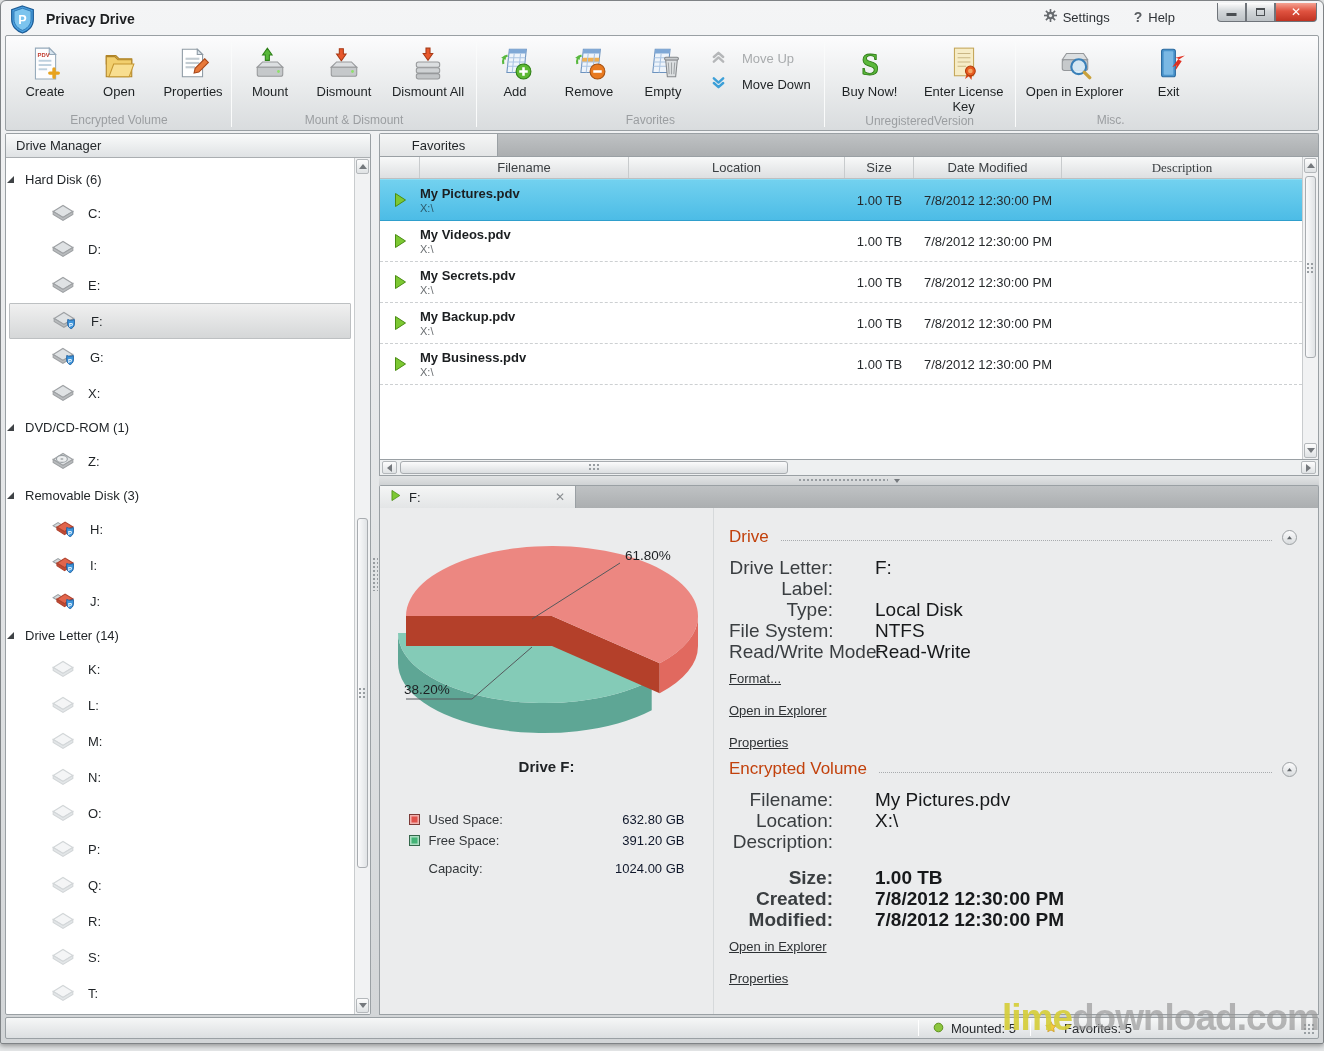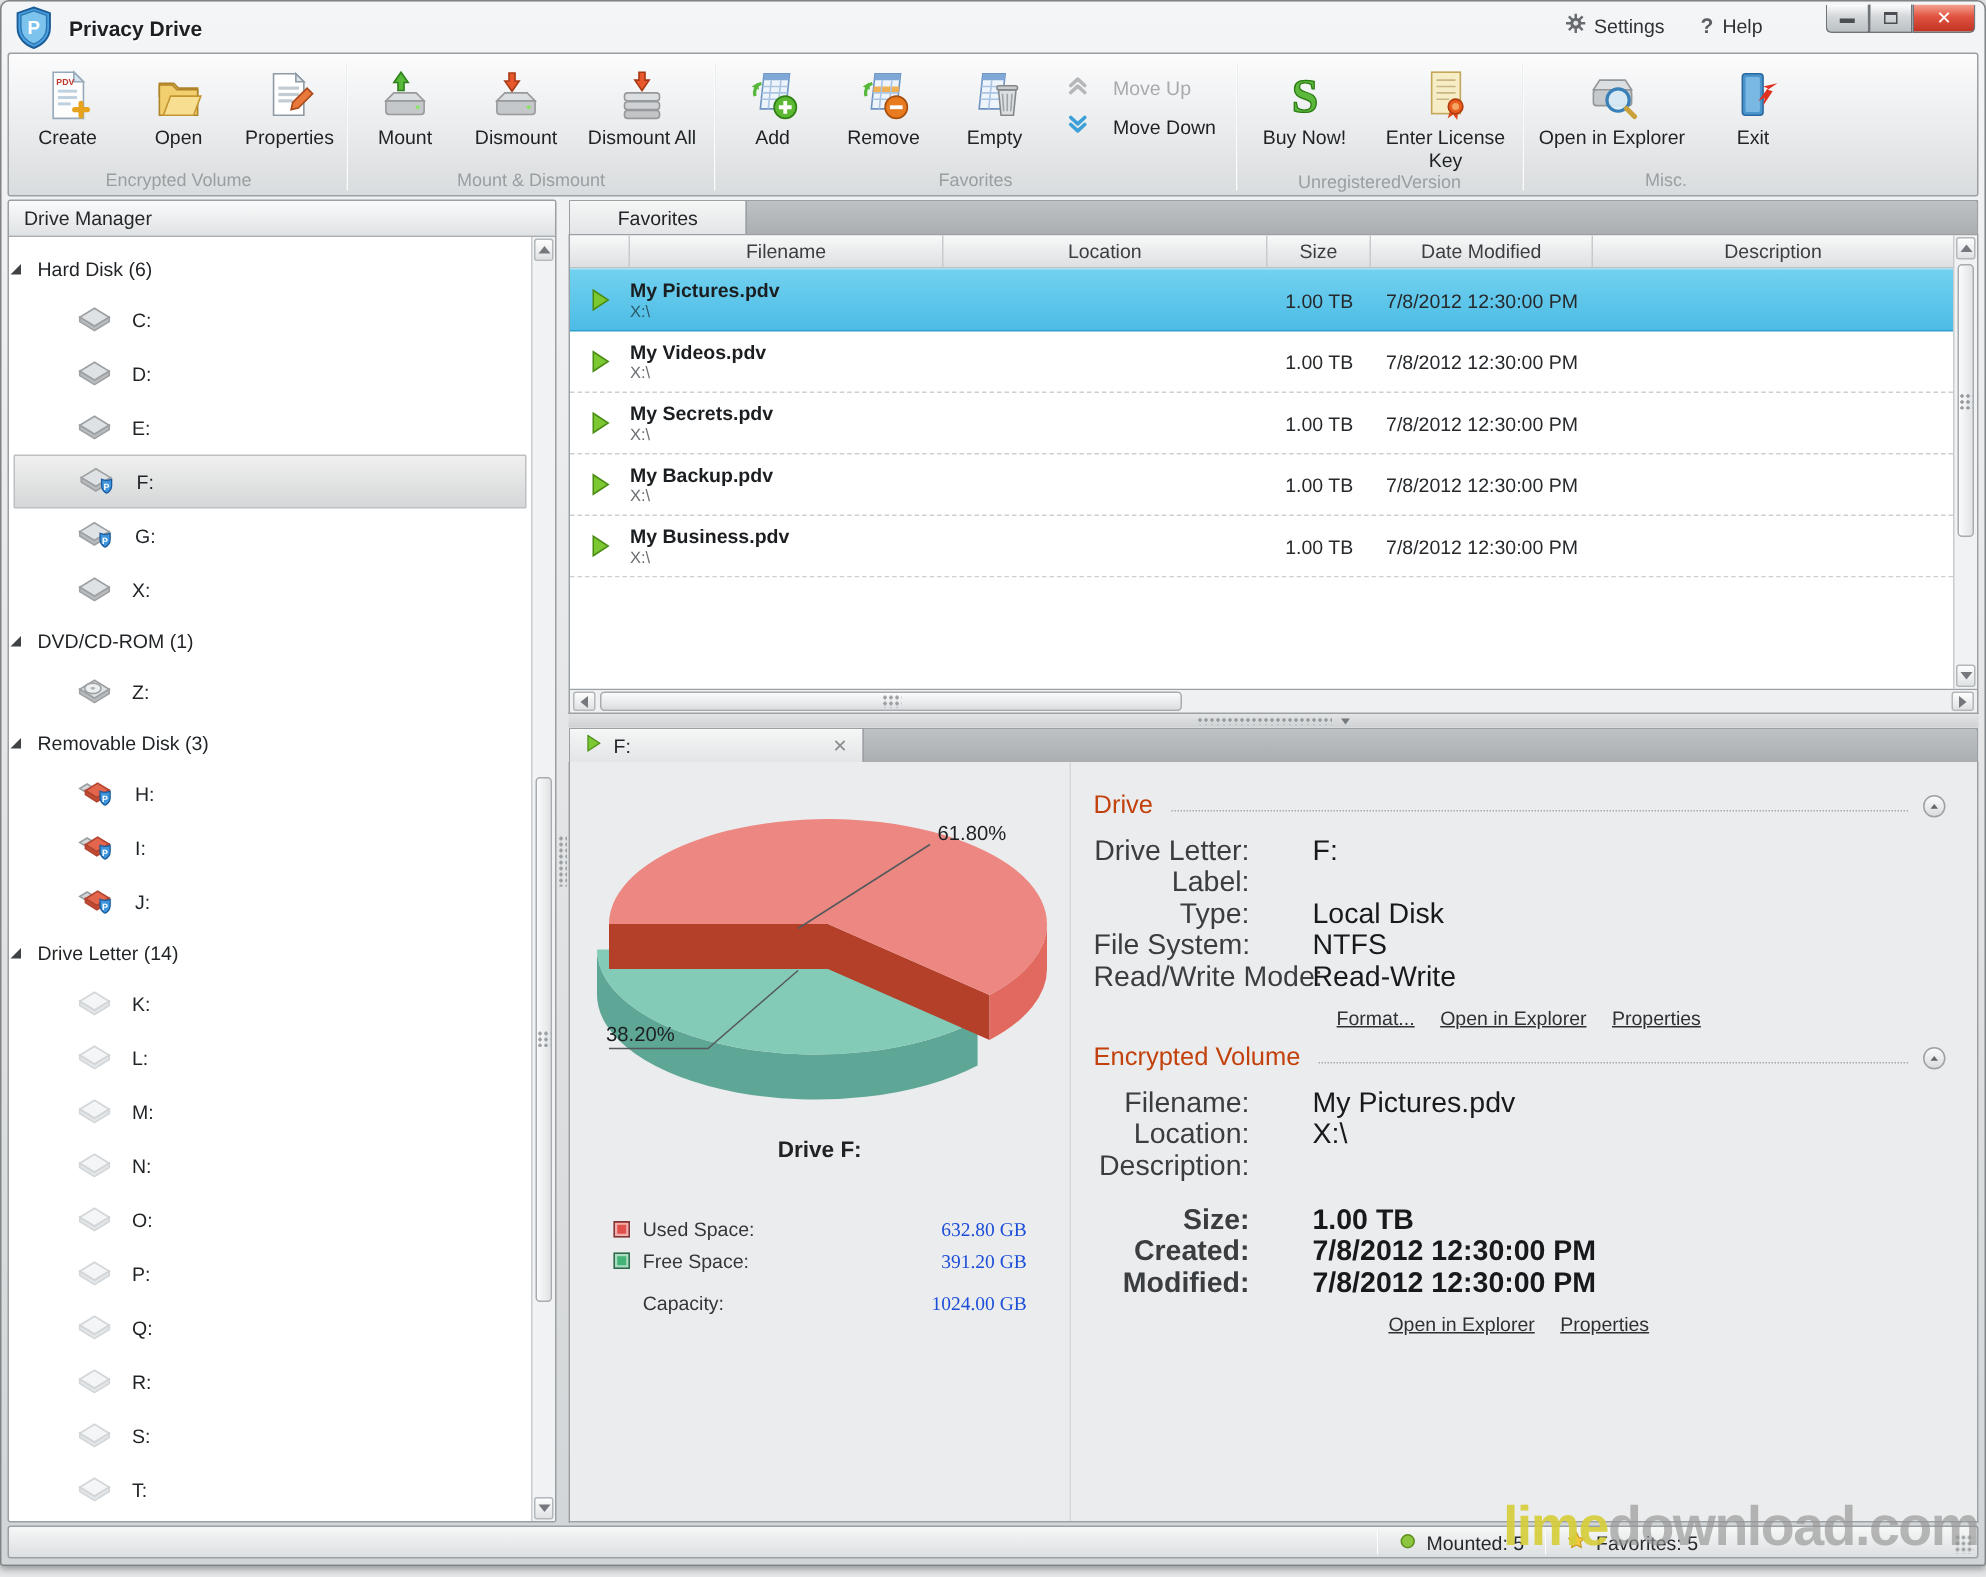--- a/index.html
+++ b/index.html
@@ -79,21 +79,21 @@
   border-right:1px solid #9aa0a4; padding:0 10px; font-size:13px; color:#1f2326; cursor:default; }
 .tab.fav { width:118px; justify-content:center; }
 .tab.vol { width:196px; gap:8px; }
 .tab-close { margin-left:auto; color:#8a8e91; font-size:12px; cursor:default; }
 
 .tablewrap { height:304px; flex:0 0 auto; border:1px solid #9aa0a4; background:#fff; display:flex; min-width:0; }
 .tbl { flex:1; display:flex; flex-direction:column; min-width:0; }
 .thead { height:22px; flex:0 0 auto; background:linear-gradient(#f8f9f9,#dddfe1);
   border-bottom:1px solid #bcbfc1; display:flex; font-size:13px; color:#3a3e41; }
 .th { display:flex; align-items:center; justify-content:center; border-right:1px solid #c8cbcd; cursor:default; }
-.th:last-child { border-right:none; }
+.th:last-child { border-right:none;font-family:Liberation Serif, serif; }
 .trow { height:41px; flex:0 0 auto; display:flex; border-bottom:1px dashed #cdd0d2; cursor:default; }
 .cell { display:flex; min-width:0; }
 .c-icon { width:40px; align-items:center; justify-content:center; }
 .c-name { width:209px; flex-direction:column; justify-content:center; }
 .fname { font-size:13px; font-weight:bold; color:#1b1e20; }
 .floc { font-size:11px; color:#6b6f72; margin-top:1px; }
 .c-loc { width:216px; }
 .c-size { width:69px; align-items:center; justify-content:center; font-size:13px; color:#26292c; }
 .c-date { width:148px; align-items:center; justify-content:center; font-size:13px; color:#26292c; }
 .c-desc { flex:1; }
@@ -118,37 +118,37 @@
 
 .details { flex:1; border:1px solid #9aa0a4; border-top:none; background:#ebeced; display:flex; min-height:0; }
 .chart-pane { width:334px; flex:0 0 auto; display:flex; flex-direction:column; align-items:center;
   border-right:1px solid #d6d9db; }
 #pie-svg { margin-top:16px; }
 .chart-title { margin-top:10px; font-size:15px; font-weight:bold; color:#202326; }
 .legend { margin-top:34px; width:276px; font-size:13px; color:#33373a; }
 .leg-row { display:flex; align-items:center; height:21px; }
 .leg-swatch { width:11px; height:11px; border:1px solid rgba(40,40,40,.55); margin-right:9px;
   box-shadow:inset 0 0 0 1.5px rgba(255,255,255,.55); }
-.leg-val { margin-left:auto; color:#1d4ed8;font-family:Liberation Serif, serif; }
+.leg-val { margin-left:auto; color:#0f172a; }
 .cap-row { margin-top:7px; display:flex; align-items:center; height:21px; }
 .cap-label { padding-left:20px; }
 
 .info-pane { flex:1; padding:16px 21px 0 15px; min-width:0; overflow:hidden; }
 .sec-head { display:flex; align-items:center; height:26px; }
 .sec-title { font-size:17px; color:#c2410c; white-space:nowrap; }
 .sec-line { flex:1; border-bottom:1px dotted #a8abae; margin:6px 10px 0 12px; }
 .sec-btn { width:15px; height:15px; flex:0 0 auto; border:1px solid #9da1a4; border-radius:50%;
   background:linear-gradient(#fbfbfc,#d9dcde); display:flex; align-items:center; justify-content:center; cursor:default; }
 .fields { margin-top:7px; }
 .frow { display:grid; grid-template-columns:104px 1fr; column-gap:96px; height:21px; align-items:center; font-size:19px;gap:42px; }
 .flabel { text-align:right; color:#3a3e41; white-space:nowrap; }
 .fvalue { color:#17191b; white-space:nowrap; }
 .fgroup { margin-bottom:15px; }
 .fgroup:last-child { margin-bottom:4px;font-weight:bold; }
-.links { display:flex; justify-content:center; gap:17px; margin:9px 1px 6px 0; font-size:13px; }
+.links { display:flex; justify-content:center; gap:17px; margin:9px 1px 6px 0; font-size:13px;flex-direction:column; }
 .link { color:#2d3134; text-decoration:underline; cursor:pointer; white-space:nowrap; }
 .section.vol { margin-top:4px; }
 
 
 .statusbar { height:22px; flex:0 0 auto; margin-top:2px; border:1px solid #9aa0a4; border-radius:2px;
   background:linear-gradient(#f6f7f7,#dcdfe1); display:flex; align-items:center; justify-content:flex-end;
   font-size:13px; color:#26292c; }
 .sb-sep { width:1px; align-self:stretch; margin:2px 0; background:#b5b8ba; border-right:1px solid #ffffff; }
 .sb-item { display:flex; align-items:center; gap:7px; padding:0 14px; }
 .sb-end { width:172px; position:relative; align-self:stretch; }

